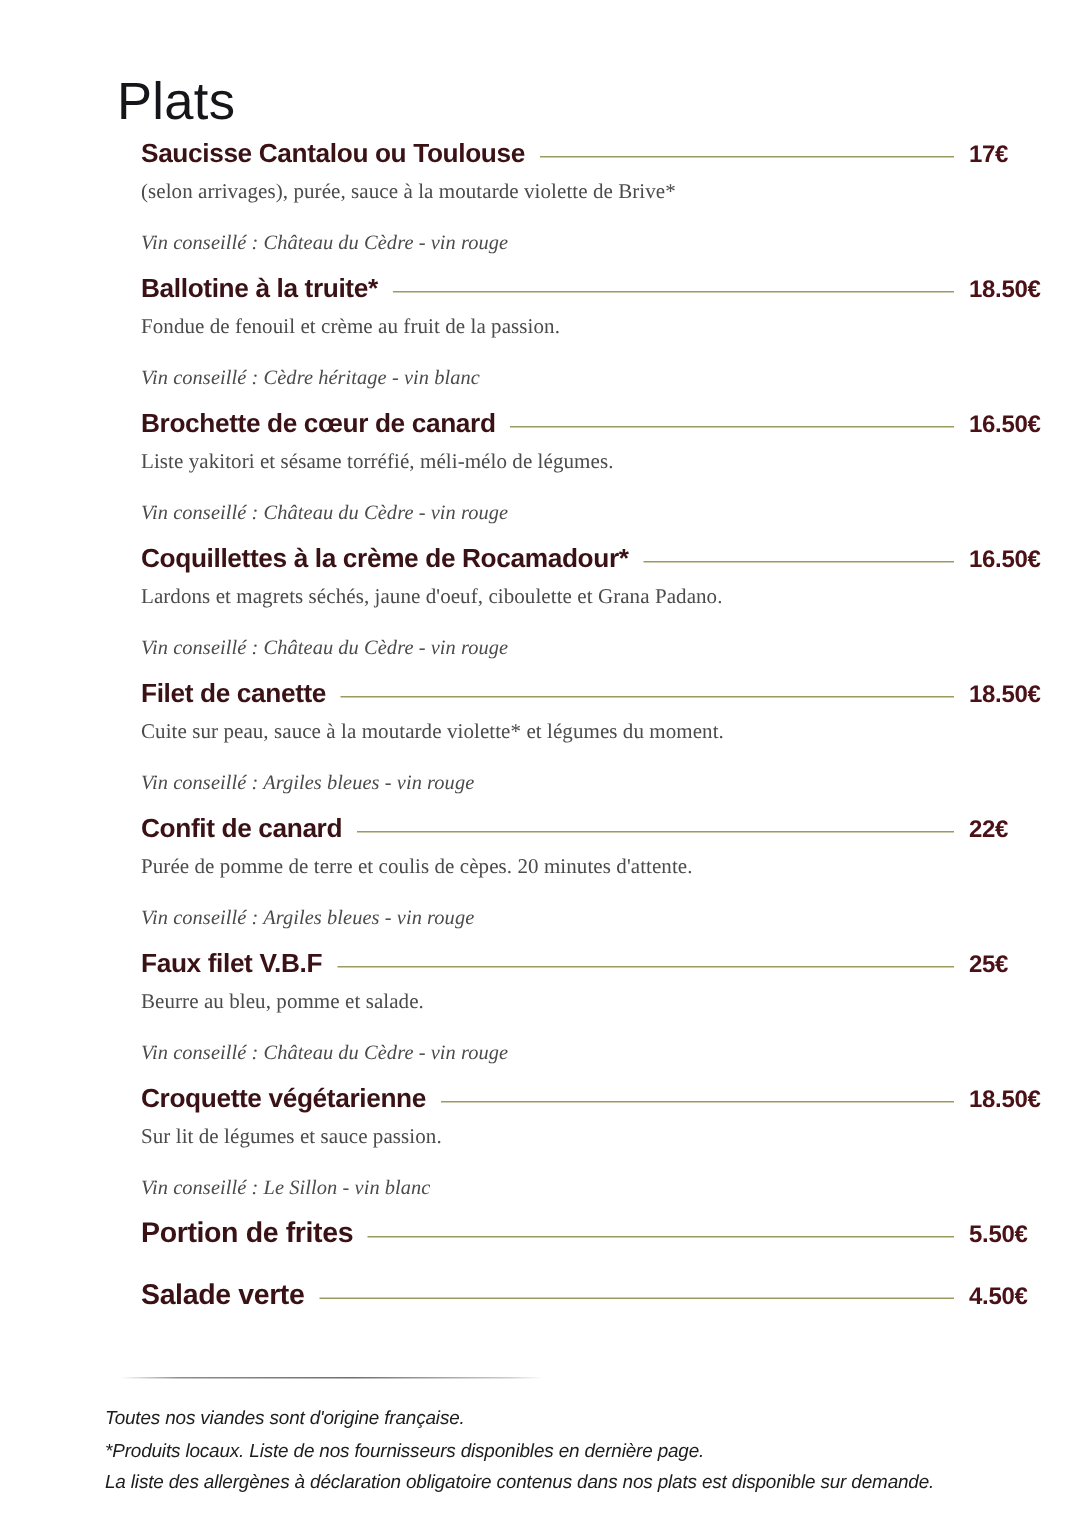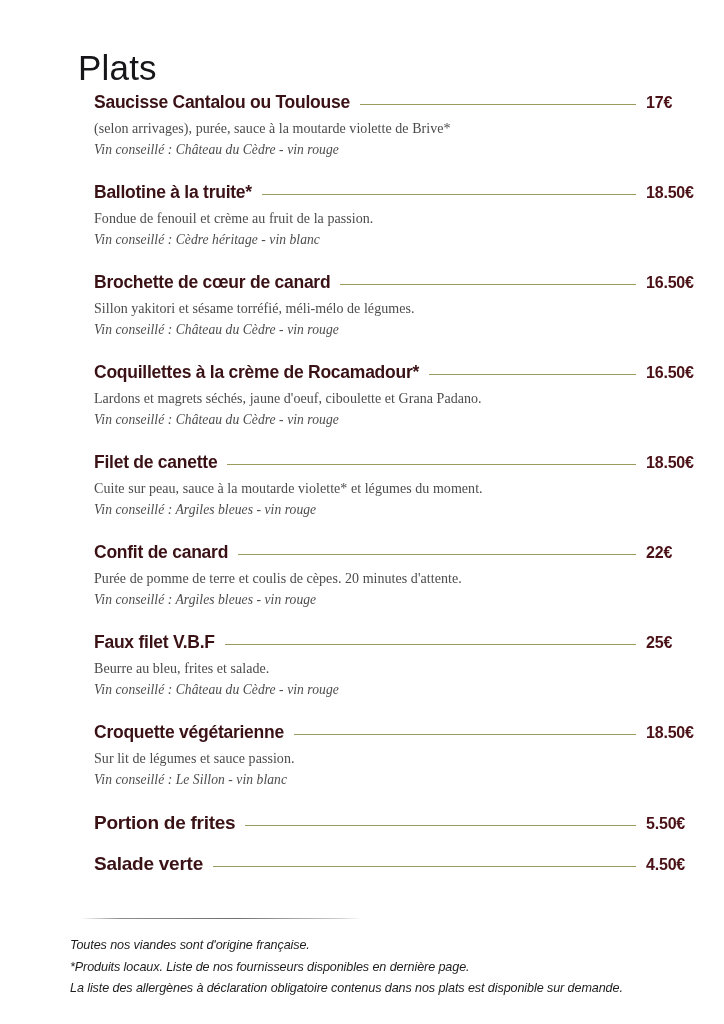--- a/index.html
+++ b/index.html
@@ -101,21 +101,21 @@
     margin-top: 7px;
     line-height: 1.25;
     letter-spacing: 0.05px;
   }
 
   .dish-wine {
     font-family: "Liberation Serif", serif;
     font-style: italic;
     font-size: 13.6px;
     color: #4b4b4b;
-    margin-top: 4px;
+    margin-top: 16px;
     line-height: 1.25;
     letter-spacing: 0.05px;
   }
 
   
   .footer-divider {
     position: absolute;
     left: 80px;
     top: 918px;
     width: 282px;
@@ -164,21 +164,21 @@
         </div>
         <div class="dish-desc">Fondue de fenouil et crème au fruit de la passion.</div>
         <div class="dish-wine">Vin conseillé : Cèdre héritage - vin blanc</div>
       </div>
       <div class="dish">
         <div class="dish-head">
           <div class="dish-name">Brochette de cœur de canard</div>
           <div class="leader"></div>
           <div class="dish-price">16.50€</div>
         </div>
-        <div class="dish-desc">Sillon yakitori et sésame torréfié, méli-mélo de légumes.</div>
+        <div class="dish-desc">Liste yakitori et sésame torréfié, méli-mélo de légumes.</div>
         <div class="dish-wine">Vin conseillé : Château du Cèdre - vin rouge</div>
       </div>
       <div class="dish">
         <div class="dish-head">
           <div class="dish-name">Coquillettes à la crème de Rocamadour*</div>
           <div class="leader"></div>
           <div class="dish-price">16.50€</div>
         </div>
         <div class="dish-desc">Lardons et magrets séchés, jaune d'oeuf, ciboulette et Grana Padano.</div>
         <div class="dish-wine">Vin conseillé : Château du Cèdre - vin rouge</div>
@@ -200,21 +200,21 @@
         </div>
         <div class="dish-desc">Purée de pomme de terre et coulis de cèpes. 20 minutes d'attente.</div>
         <div class="dish-wine">Vin conseillé : Argiles bleues - vin rouge</div>
       </div>
       <div class="dish">
         <div class="dish-head">
           <div class="dish-name">Faux filet V.B.F</div>
           <div class="leader"></div>
           <div class="dish-price">25€</div>
         </div>
-        <div class="dish-desc">Beurre au bleu, frites et salade.</div>
+        <div class="dish-desc">Beurre au bleu, pomme et salade.</div>
         <div class="dish-wine">Vin conseillé : Château du Cèdre - vin rouge</div>
       </div>
       <div class="dish">
         <div class="dish-head">
           <div class="dish-name">Croquette végétarienne</div>
           <div class="leader"></div>
           <div class="dish-price">18.50€</div>
         </div>
         <div class="dish-desc">Sur lit de légumes et sauce passion.</div>
         <div class="dish-wine">Vin conseillé : Le Sillon - vin blanc</div>

